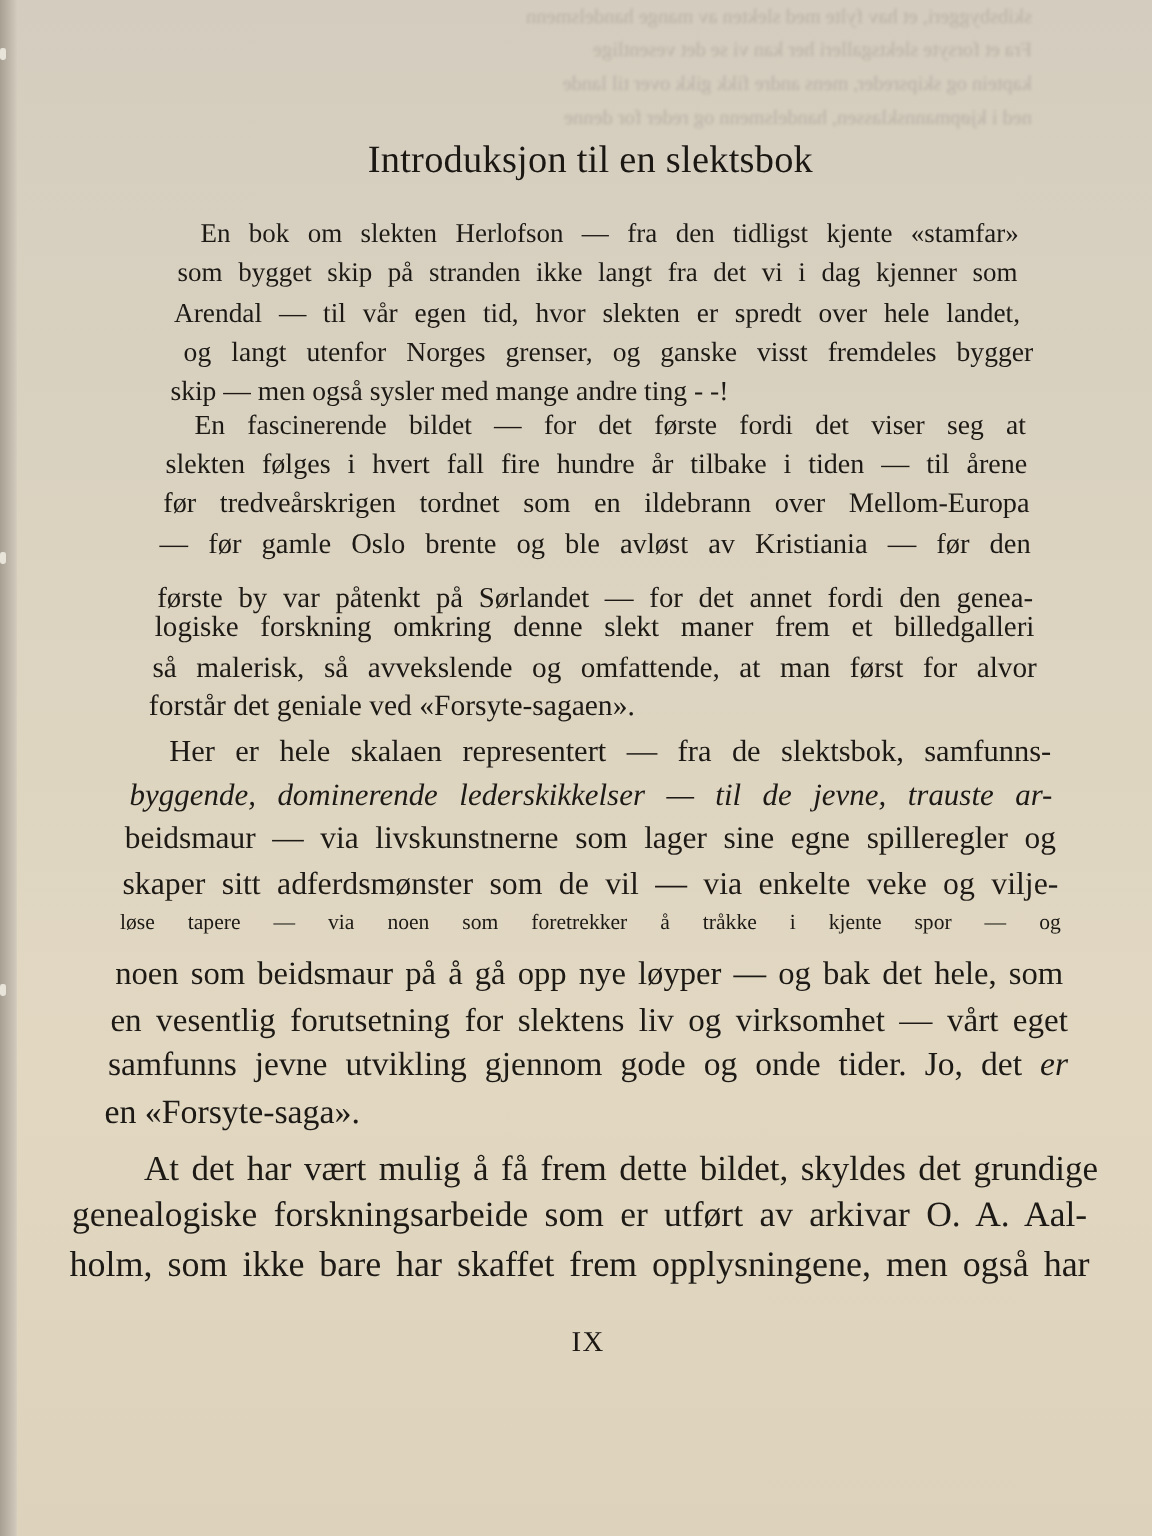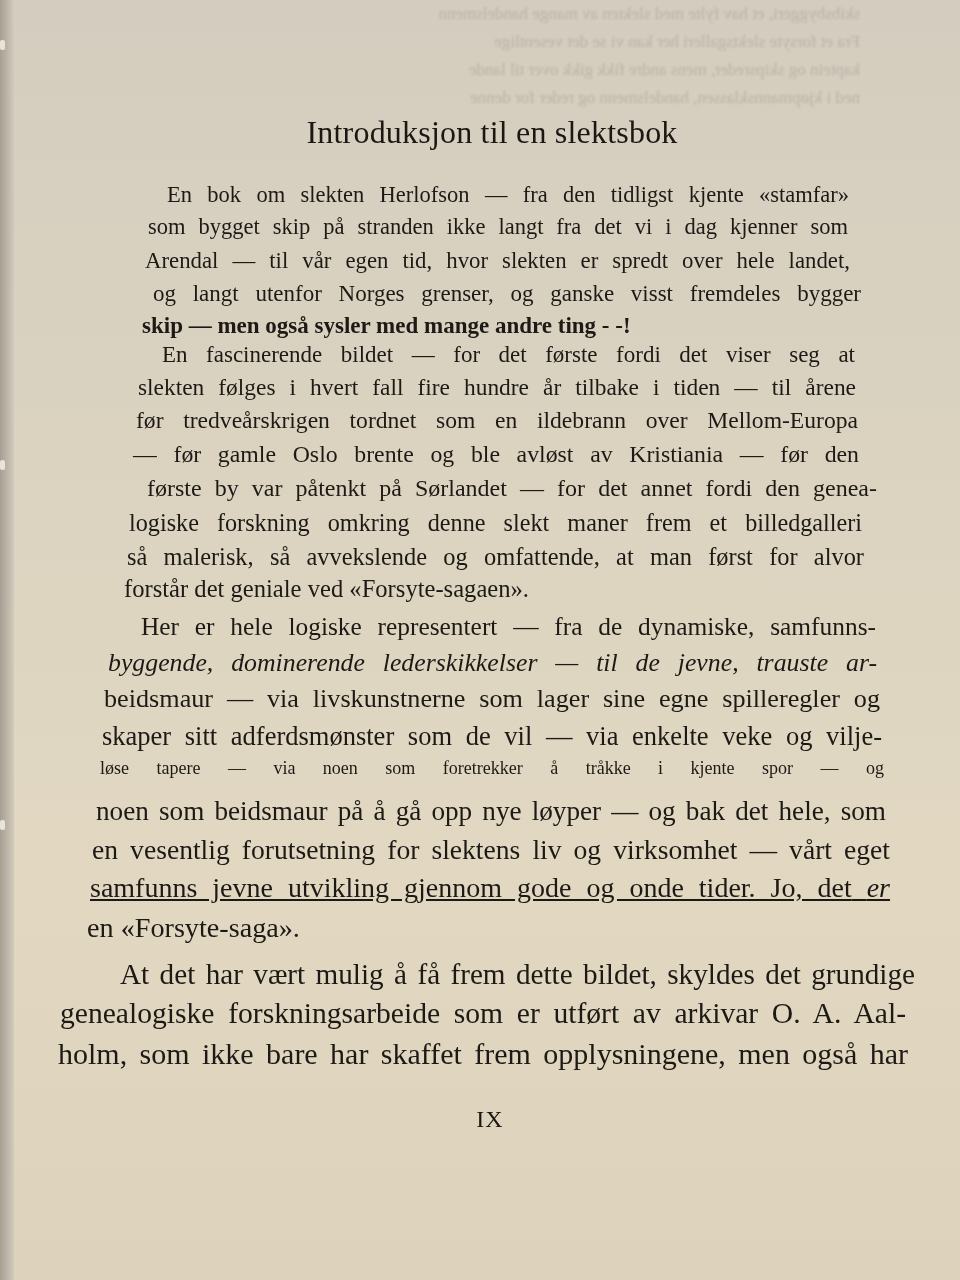--- a/index.html
+++ b/index.html
@@ -52,43 +52,43 @@
   <div>ned i kjøpmannsklassen, handelsmenn og reder for denne</div>
 </div>
 
 <div class="title">Introduksjon til en slektsbok</div>
 
 <div>
   <div class="line" style="left:167px;width:682px;top:182px;font-size:22.5px;">En bok om slekten Herlofson — fra den tidligst kjente «stamfar»</div>
   <div class="line" style="left:148px;width:700px;top:214px;font-size:22.5px;">som bygget skip på stranden ikke langt fra det vi i dag kjenner som</div>
   <div class="line" style="left:145px;width:705px;top:248px;font-size:22.8px;">Arendal — til vår egen tid, hvor slekten er spredt over hele landet,</div>
   <div class="line" style="left:153px;width:708px;top:281px;font-size:23px;">og langt utenfor Norges grenser, og ganske visst fremdeles bygger</div>
-  <div class="line last" style="left:142px;top:313px;font-size:23px;font-weight:bold;">skip — men også sysler med mange andre ting - -!</div>
+  <div class="line last" style="left:142px;top:313px;font-size:23px;">skip — men også sysler med mange andre ting - -!</div>
 </div>
 
 <div>
   <div class="line" style="left:162px;width:693px;top:342px;font-size:23px;">En fascinerende bildet — for det første fordi det viser seg at</div>
   <div class="line" style="left:138px;width:718px;top:374px;font-size:23.4px;">slekten følges i hvert fall fire hundre år tilbake i tiden — til årene</div>
   <div class="line" style="left:136px;width:722px;top:407px;font-size:23.6px;">før tredveårskrigen tordnet som en ildebrann over Mellom-Europa</div>
   <div class="line" style="left:133px;width:726px;top:441px;font-size:23.8px;">— før gamle Oslo brente og ble avløst av Kristiania — før den</div>
-  <div class="line" style="left:131px;width:730px;top:475px;font-size:24px;margin-left:16px;">første by var påtenkt på Sørlandet — for det annet fordi den genea-</div>
+  <div class="line" style="left:131px;width:730px;top:486px;font-size:24px;">første by var påtenkt på Sørlandet — for det annet fordi den genea-</div>
   <div class="line" style="left:129px;width:733px;top:509px;font-size:24.2px;">logiske forskning omkring denne slekt maner frem et billedgalleri</div>
   <div class="line" style="left:127px;width:737px;top:543px;font-size:24.4px;">så malerisk, så avvekslende og omfattende, at man først for alvor</div>
   <div class="line last" style="left:124px;top:575px;font-size:24.6px;">forstår det geniale ved «Forsyte-sagaen».</div>
 </div>
 
 <div>
-  <div class="line" style="left:141px;width:735px;top:612px;font-size:25.4px;">Her er hele logiske representert — fra de dynamiske, samfunns-</div>
+  <div class="line" style="left:141px;width:735px;top:612px;font-size:25.4px;">Her er hele skalaen representert — fra de slektsbok, samfunns-</div>
   <div class="line" style="left:108px;width:769px;top:648px;font-size:25.8px;font-style:italic;">byggende, dominerende lederskikkelser — til de jevne, trauste ar-</div>
   <div class="line" style="left:104px;width:776px;top:684px;font-size:26.2px;">beidsmaur — via livskunstnerne som lager sine egne spilleregler og</div>
   <div class="line" style="left:102px;width:780px;top:721px;font-size:26.5px;">skaper sitt adferdsmønster som de vil — via enkelte veke og vilje-</div>
   <div class="line" style="left:100px;width:784px;top:758px;font-size:18px;">løse tapere — via noen som foretrekker å tråkke i kjente spor — og</div>
   <div class="line" style="left:96px;width:790px;top:796px;font-size:27.2px;">noen som beidsmaur på å gå opp nye løyper — og bak det hele, som</div>
   <div class="line" style="left:92px;width:798px;top:834px;font-size:27.6px;">en vesentlig forutsetning for slektens liv og virksomhet — vårt eget</div>
-  <div class="line" style="left:90px;width:800px;top:872px;font-size:28px;text-align-last:justify;text-decoration:underline;">
+  <div class="line" style="left:90px;width:800px;top:872px;font-size:28px;text-align-last:justify;">
     <span>samfunns jevne utvikling gjennom gode og onde tider. Jo, det</span>&nbsp;<em>er</em>
   </div>
   <div class="line last" style="left:87px;top:912px;font-size:28.2px;">en «Forsyte-saga».</div>
 </div>
 
 <div>
   <div class="line" style="left:120px;width:795px;top:958px;font-size:29.2px;">At det har vært mulig å få frem dette bildet, skyldes det grundige</div>
   <div class="line" style="left:60px;width:846px;top:997px;font-size:29.6px;">genealogiske forskningsarbeide som er utført av arkivar O. A. Aal-</div>
   <div class="line" style="left:58px;width:850px;top:1037px;font-size:30px;">holm, som ikke bare har skaffet frem opplysningene, men også har</div>
 </div>

